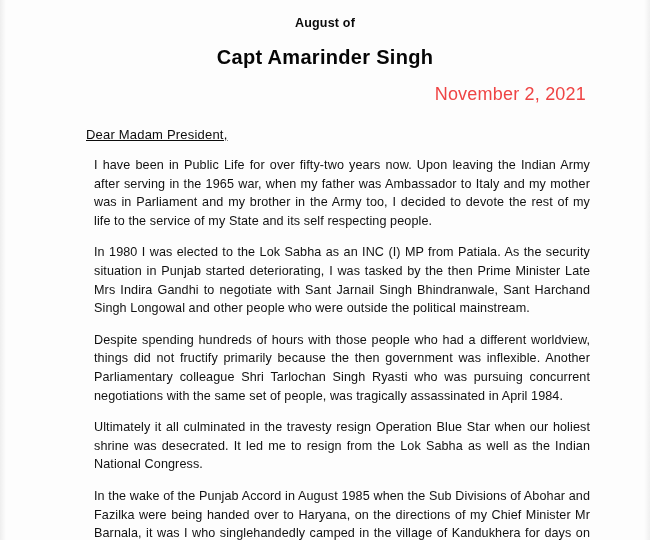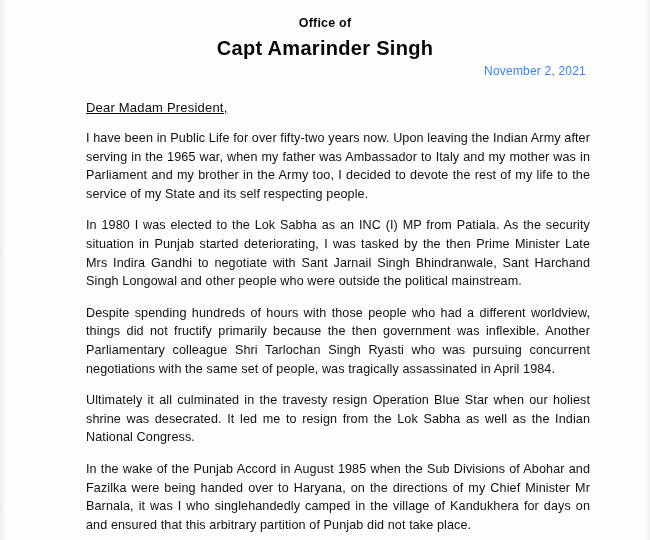--- a/index.html
+++ b/index.html
@@ -31,28 +31,28 @@
     font-weight: bold;
     letter-spacing: 0.2px;
     color: #0a0a0a;
     line-height: 1.2;
   }
   .name {
     font-size: 20px;
     font-weight: bold;
     letter-spacing: 0.3px;
     color: #060606;
-    margin-top: 5px;
+    margin-top: 14px;
     line-height: 1.2;
   }
   .date {
     text-align: right;
-    font-size: 12px;
-    color: #3b82f6;
-    margin-top: 4px;
+    font-size: 18px;
+    color: #ef4444;
+    margin-top: 15px;
     padding-right: 6px;
     letter-spacing: 0.2px;
   }
   .salutation {
     font-size: 13px;
     color: #0c0c0c;
     margin-top: 22px;
     padding-left: 28px;
     letter-spacing: 0.2px;
     text-decoration: underline;
@@ -61,21 +61,21 @@
     margin-top: 14px;
     padding-left: 28px;
     padding-right: 2px;
   }
   .para {
     font-size: 12.6px;
     line-height: 18.6px;
     text-align: justify;
     text-justify: inter-word;
     color: #111111;
-    margin: 0 0 13px 0;
+    margin: 0 0 13px 8px;
     letter-spacing: 0.1px;
   }
   .para:last-child {
     margin-bottom: 0;
   }
   .edge-shadow {
     position: absolute;
     left: 0;
     top: 0;
     width: 6px;
@@ -95,21 +95,21 @@
 </style>
 </head>
 <body>
 
 <div class="page">
 
   <div class="edge-shadow"></div>
   <div class="edge-shadow-right"></div>
 
   <div class="letterhead">
-    <div class="office-of">Office of</div>
+    <div class="office-of">August of</div>
     <div class="name">Capt Amarinder Singh</div>
   </div>
 
   <div class="date">November 2, 2021</div>
 
   <div class="salutation">Dear Madam President,</div>
 
   <div class="body-copy">
     <p class="para">I have been in Public Life for over fifty-two years now. Upon leaving the Indian Army after serving in the 1965 war, when my father was Ambassador to Italy and my mother was in Parliament and my brother in the Army too,   I decided to devote the rest of my life to the service of my State and its self respecting people.</p>
     <p class="para">In 1980 I was elected to the Lok Sabha as an INC (I) MP from Patiala. As the security situation in Punjab started deteriorating, I was tasked by the then Prime Minister Late Mrs Indira Gandhi to negotiate with Sant Jarnail Singh Bhindranwale, Sant Harchand Singh Longowal and other people who were outside the political mainstream.</p>

